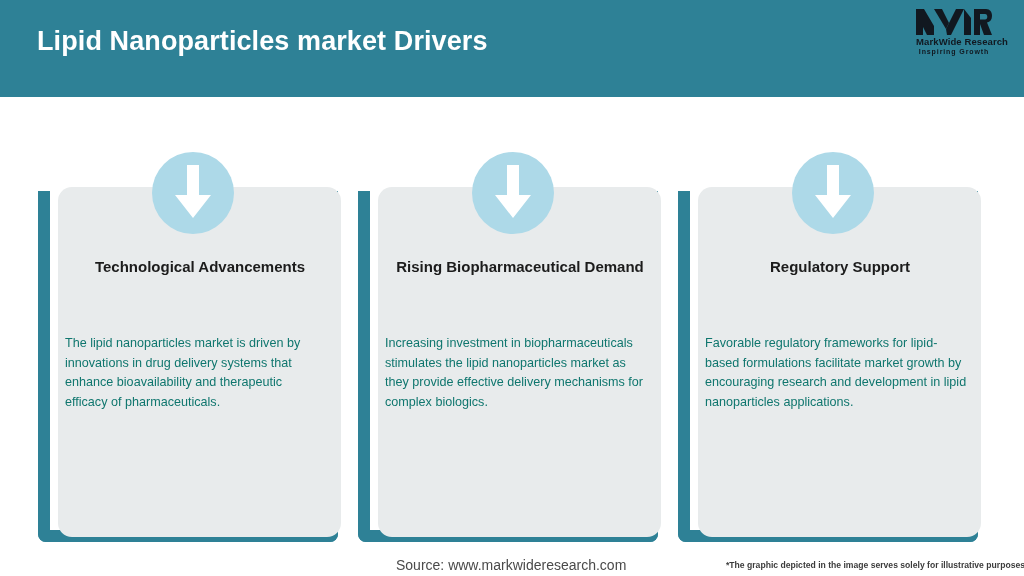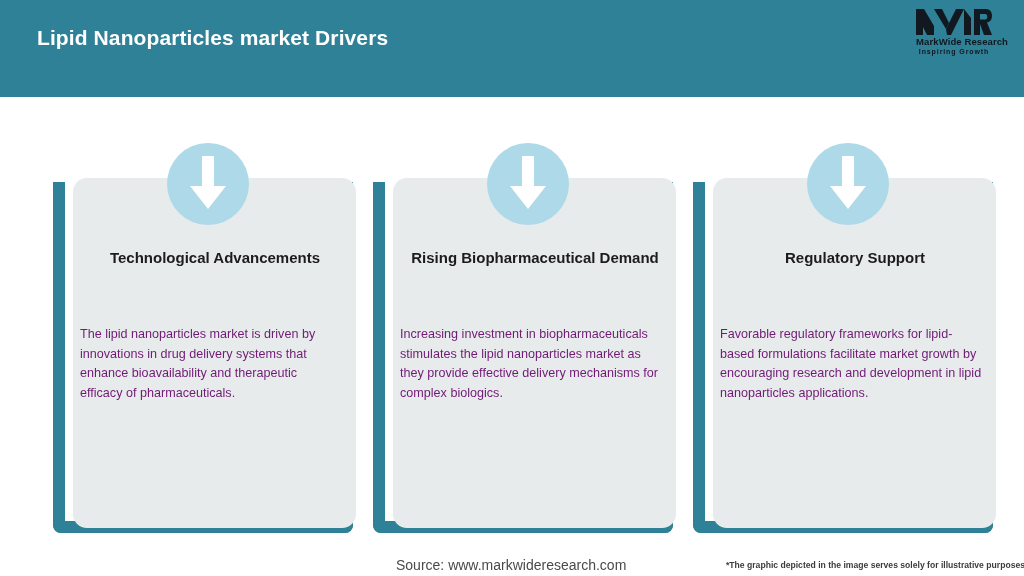--- a/index.html
+++ b/index.html
@@ -22,21 +22,21 @@
     top: 0;
     width: 1024px;
     height: 97px;
     background: #2e8196;
     box-sizing: border-box;
   }
   .header-title {
     position: absolute;
     left: 37px;
     top: 26px;
-    font-size: 21px;
+    font-size: 27px;
     font-weight: bold;
     color: #ffffff;
     letter-spacing: 0.1px;
     white-space: nowrap;
   }
 
   
   .logo {
     position: absolute;
     right: 16px;
@@ -73,24 +73,23 @@
   
   .cards {
     position: absolute;
     left: 0;
     top: 97px;
     width: 1024px;
     height: 440px;
   }
   .card-unit {
     position: absolute;
-    top: 0;
+    top: 9px;
     width: 300px;
     height: 440px;
-    margin-left: 15px;
   }
   .card-unit.c1 { left: 38px; }
   .card-unit.c2 { left: 358px; }
   .card-unit.c3 { left: 678px; }
 
   
   .card-frame {
     position: absolute;
     left: 0;
     top: 85px;
@@ -141,21 +140,21 @@
     color: #1c1c1c;
     line-height: 22px;
   }
 
   .card-body {
     position: absolute;
     left: 27px;
     top: 228px;
     width: 262px;
     font-size: 12.6px;
-    color: #701a75;
+    color: #0f766e;
     line-height: 19.6px;
     text-align: left;
   }
 
   
   .footer-source {
     position: absolute;
     left: 396px;
     top: 557px;
     font-size: 14px;

